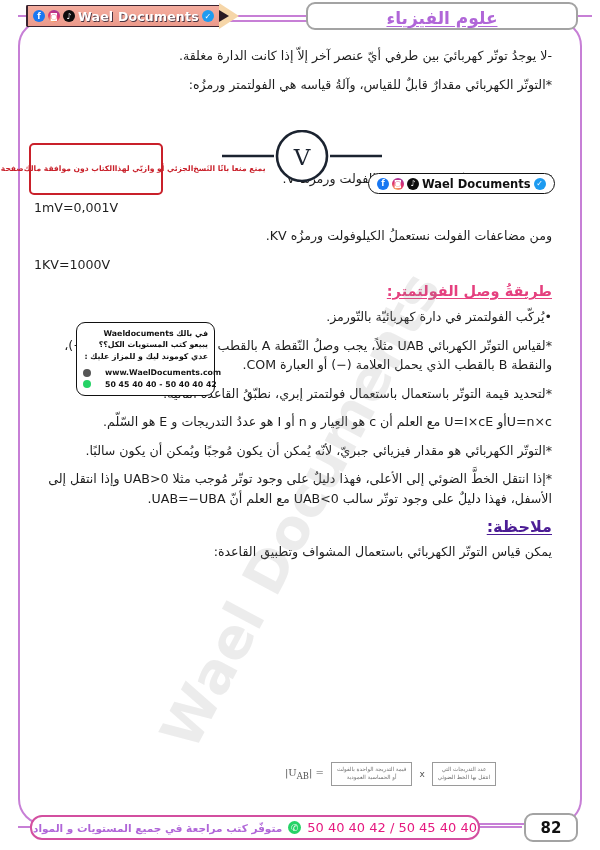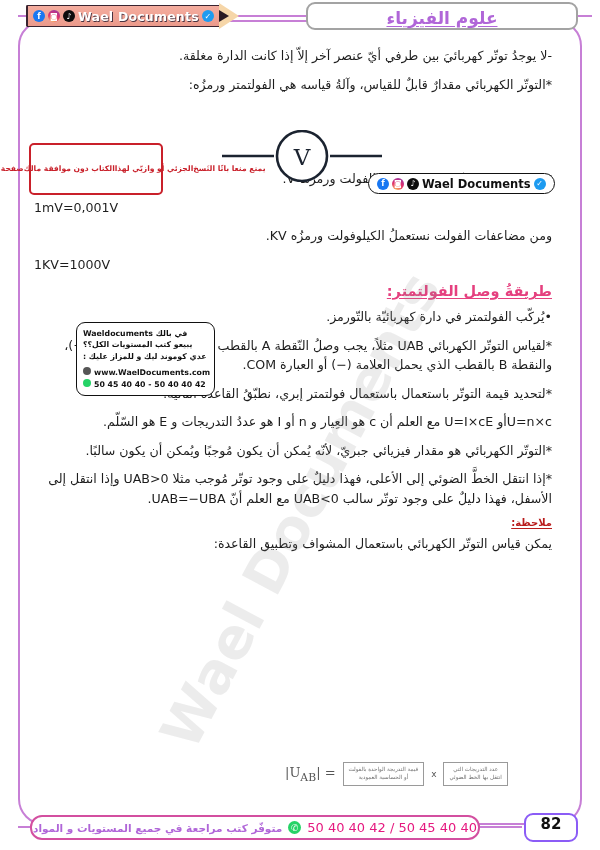--- a/index.html
+++ b/index.html
@@ -159,23 +159,23 @@
 
   .pink-head {
     color: #e5407f;
     font-weight: bold;
     font-size: 14.5px;
     margin: 4px 14px 8px 0;
     text-decoration: underline;
     text-underline-offset: 2px;
   }
   .note-head {
-    color: #b91c1c;
-    font-weight: bold;
-    font-size: 10px;
+    color: #4c1d95;
+    font-weight: bold;
+    font-size: 16px;
     margin: 6px 14px 6px 0;
     text-decoration: underline;
     text-underline-offset: 2px;
   }
 
   
   #voltmeter {
     position: absolute;
     left: 222px; top: 130px;
     width: 160px; height: 52px;
@@ -235,30 +235,30 @@
     border-radius: 9px;
     background: #fff;
     padding: 5px 6px 5px 6px;
     z-index: 5;
     direction: rtl;
   }
   #contact-box .cl {
     font-size: 7.8px;
     font-weight: bold;
     color: #111;
-    text-align: left;
+    text-align: right;
     line-height: 1.45;
     white-space: nowrap;
   }
   #contact-box .sep { height: 5px; }
   #contact-box .row {
     display: flex;
-    align-items: flex-start;
+    align-items: center;
     justify-content: flex-start;
-    gap: 3px;
+    gap: 14px;
     direction: ltr;
     font-size: 7.8px;
     font-weight: bold;
     color: #111;
     line-height: 1.5;
     white-space: nowrap;
   }
   .mini-ic {
     width: 8px; height: 8px;
     border-radius: 50%;
@@ -271,21 +271,21 @@
   
   #formula-row {
     position: absolute;
     left: 285px; top: 762px;
     display: flex;
     align-items: center;
     gap: 7px;
     direction: ltr;
   }
   .fm-lhs {
-    font-size: 13px;
+    font-size: 10px;
     color: #555;
     font-family: "DejaVu Serif", serif;
     white-space: nowrap;
   }
   .fm-box {
     border: 1px solid #9a9a9a;
     padding: 3px 5px;
     font-size: 5.6px;
     color: #707070;
     line-height: 1.4;
@@ -352,24 +352,25 @@
     align-items: center;
     justify-content: center;
     color: #fff;
     font-size: 9px;
     flex: none;
   }
   #page-num {
     position: absolute;
     right: 22px; bottom: 8px;
     width: 54px; height: 29px;
-    border: 2px solid #8b5cf6;
+    border: 2px solid #a3a3a3;
     border-radius: 9px;
     background: #fff;
     display: flex;
+    align-items: center;
     justify-content: center;
     font-weight: bold;
     font-size: 15px;
     color: #111;
     z-index: 5;
   }
   .footer-connector {
     position: absolute;
     bottom: 22px;
     height: 2px;

